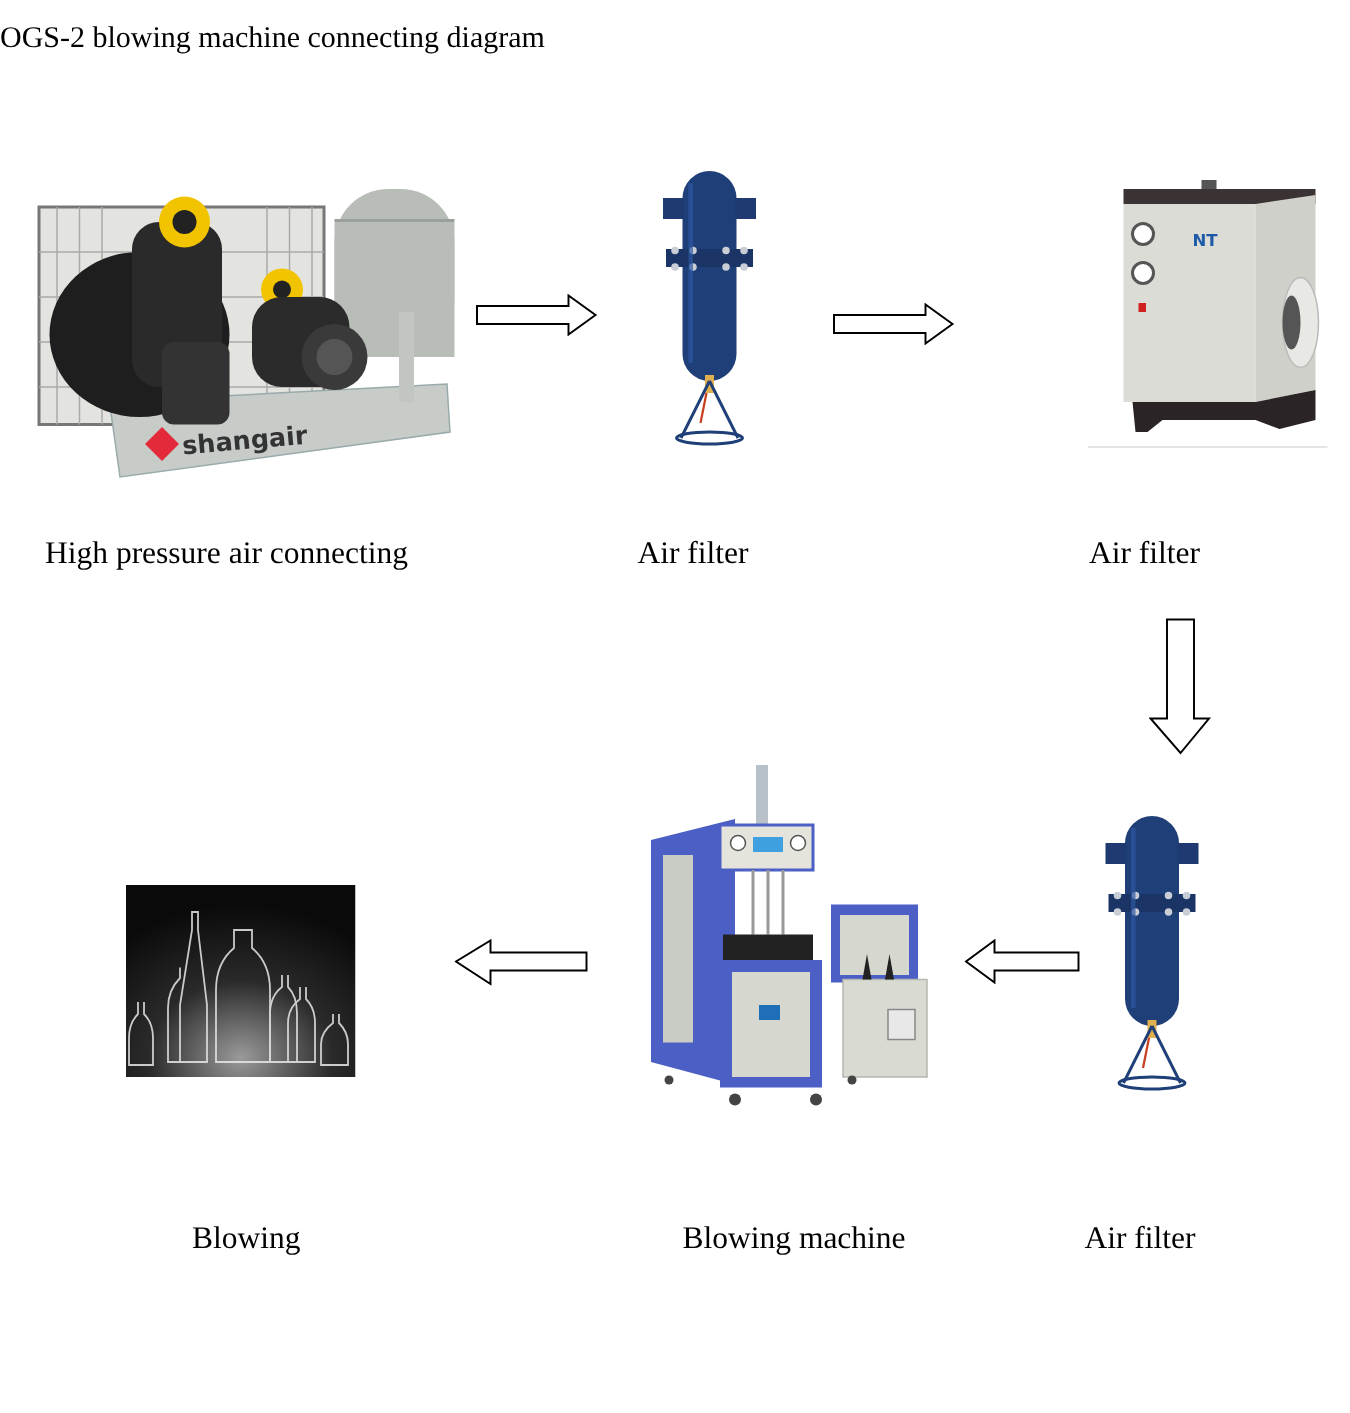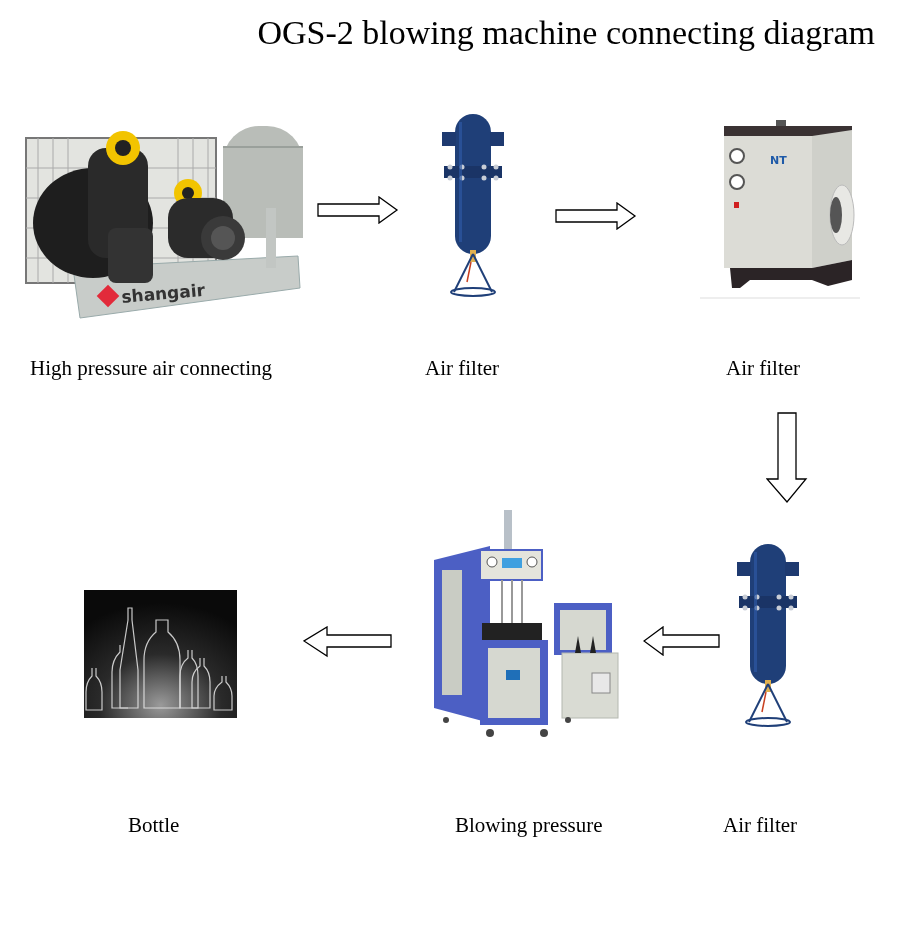--- a/index.html
+++ b/index.html
@@ -1,19 +1,19 @@
 <!DOCTYPE html>
 <html><head>
 <meta charset="utf-8">
 <style>
   html, body { margin:0; padding:0; background:#ffffff; }
   body { width:900px; height:942px; position:relative; overflow:hidden;
          font-family:"Liberation Serif", "DejaVu Serif", serif; color:#000; }
   .abs { position:absolute; }
-  .title { left:0; width:875px; top:14px; text-align:right; font-size:34px; }
+  .title { left:0; width:875px; top:14px; text-align:left; font-size:20px; }
   .label { font-size:21px; white-space:nowrap; }
   svg { display:block; }
 </style>
 </head>
 <body>
 
 <div class="abs title">OGS-2 blowing machine connecting diagram</div>
 
 <div class="abs" style="left:18px; top:108px;">
   <svg width="295" height="220">
@@ -76,21 +76,21 @@
       </g>
     <rect x="21" y="10" width="3" height="120" fill="#2d58a3" opacity="0.7"></rect>
     <rect x="32" y="138" width="6" height="12" fill="#e0b050"></rect>
     <line x1="35" y1="142" x2="16" y2="180" stroke="#1f3f78" stroke-width="2"></line>
     <line x1="35" y1="142" x2="54" y2="180" stroke="#1f3f78" stroke-width="2"></line>
     <ellipse cx="35" cy="180" rx="22" ry="4" fill="none" stroke="#1f3f78" stroke-width="2"></ellipse>
     <line x1="33" y1="150" x2="29" y2="170" stroke="#c84020" stroke-width="1.5"></line>
   </svg>
 </div>
 
-<div class="abs" style="left:700px; top:120px;">
+<div class="abs" style="left:725px; top:120px;">
   <svg width="162" height="182">
     <rect x="76" y="0" width="10" height="8" fill="#555"></rect>
     <rect x="24" y="6" width="128" height="10" fill="#3a3233"></rect>
     <rect x="24" y="16" width="88" height="132" fill="#dcdcd6"></rect>
     <polygon points="112,16 152,10 152,140 112,148" fill="#cfd0ca"></polygon>
     <ellipse cx="142" cy="95" rx="12" ry="30" fill="#e8e8e4" stroke="#bbb"></ellipse>
     <ellipse cx="136" cy="95" rx="6" ry="18" fill="#555"></ellipse>
     <circle cx="37" cy="36" r="7" fill="#fff" stroke="#555" stroke-width="2"></circle>
     <circle cx="37" cy="62" r="7" fill="#fff" stroke="#555" stroke-width="2"></circle>
     <rect x="34" y="82" width="5" height="6" fill="#d02020"></rect>
@@ -188,15 +188,15 @@
 <svg class="abs" style="left:643px; top:626px;" width="78" height="30">
   <polygon points="76,9 20,9 20,1 1,15 20,29 20,21 76,21" fill="#fff" stroke="#000" stroke-width="1.3"></polygon>
 </svg>
 <svg class="abs" style="left:303px; top:626px;" width="90" height="32">
   <polygon points="88,9 24,9 24,1 1,15 24,30 24,21 88,21" fill="#fff" stroke="#000" stroke-width="1.3"></polygon>
 </svg>
 
 <div class="abs label" style="left:30px; top:356px;">High pressure air connecting</div>
 <div class="abs label" style="left:425px; top:356px;">Air filter</div>
 <div class="abs label" style="left:726px; top:356px;">Air filter</div>
-<div class="abs label" style="left:128px; top:813px;">Bottle</div>
-<div class="abs label" style="left:455px; top:813px;">Blowing pressure</div>
+<div class="abs label" style="left:128px; top:813px;">Blowing</div>
+<div class="abs label" style="left:455px; top:813px;">Blowing machine</div>
 <div class="abs label" style="left:723px; top:813px;">Air filter</div>
 
 </body></html>

